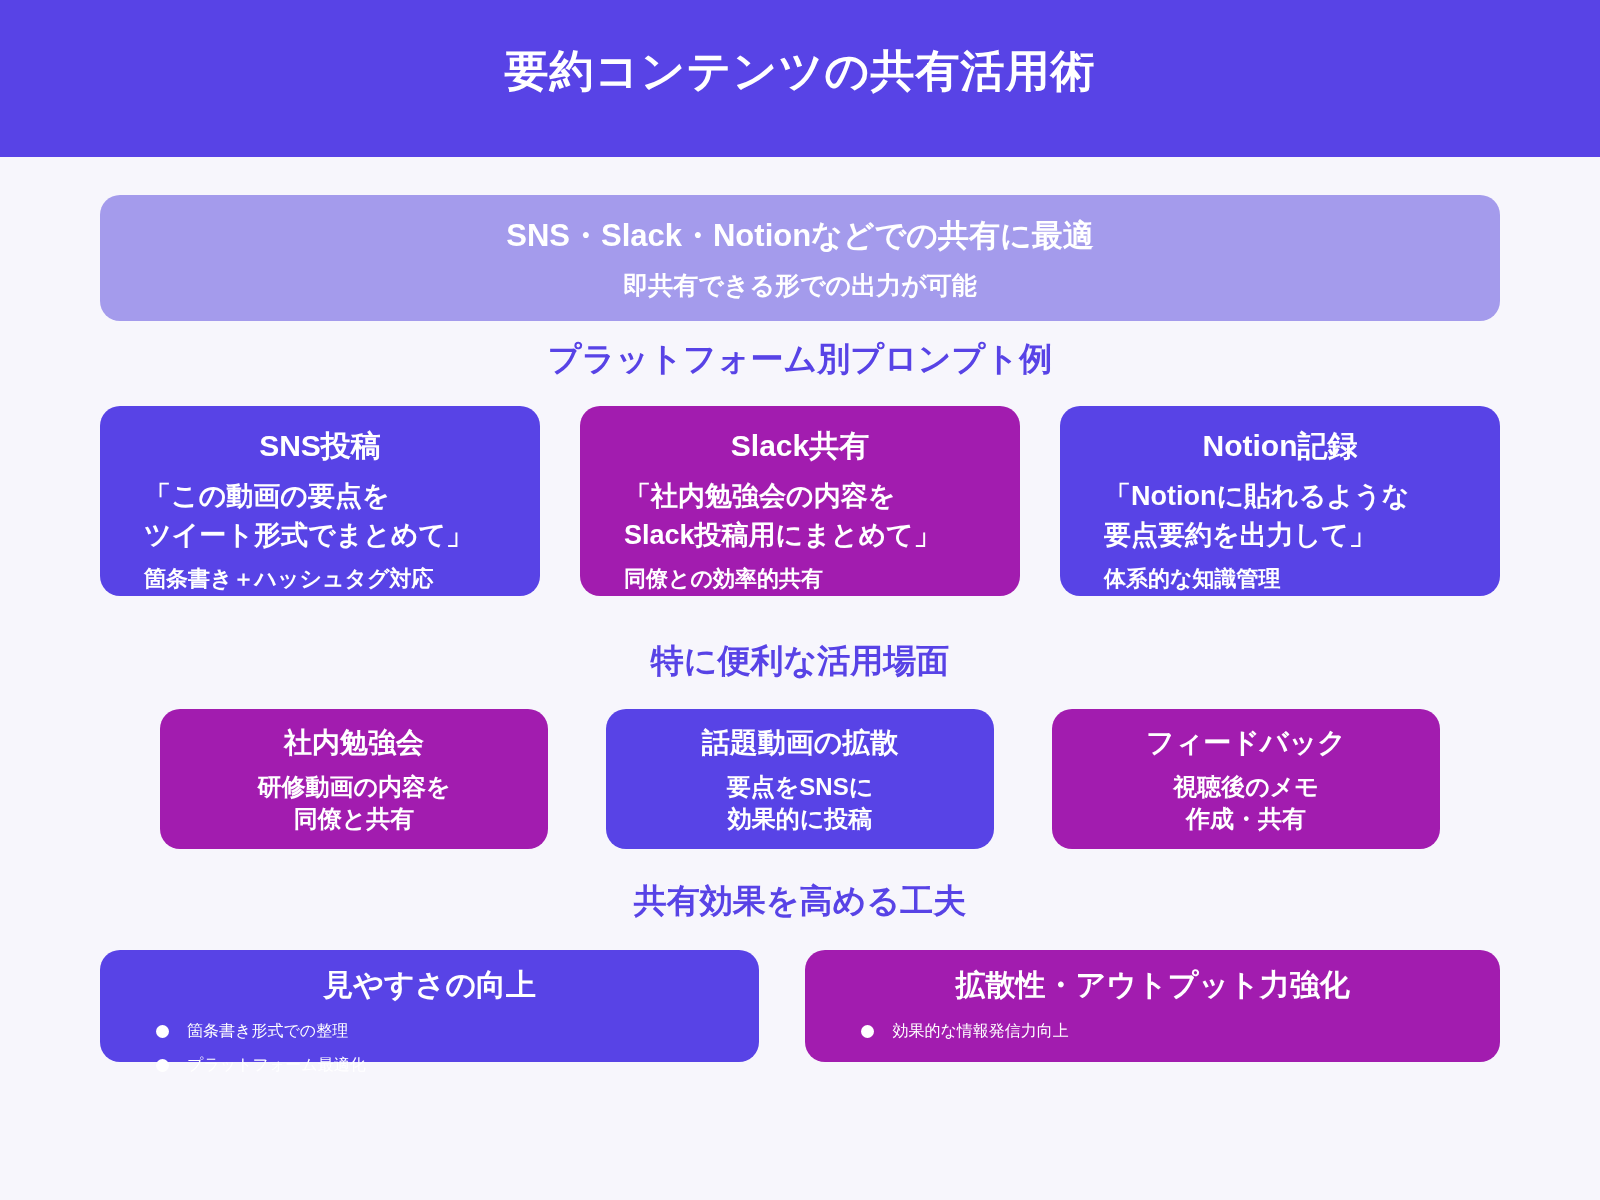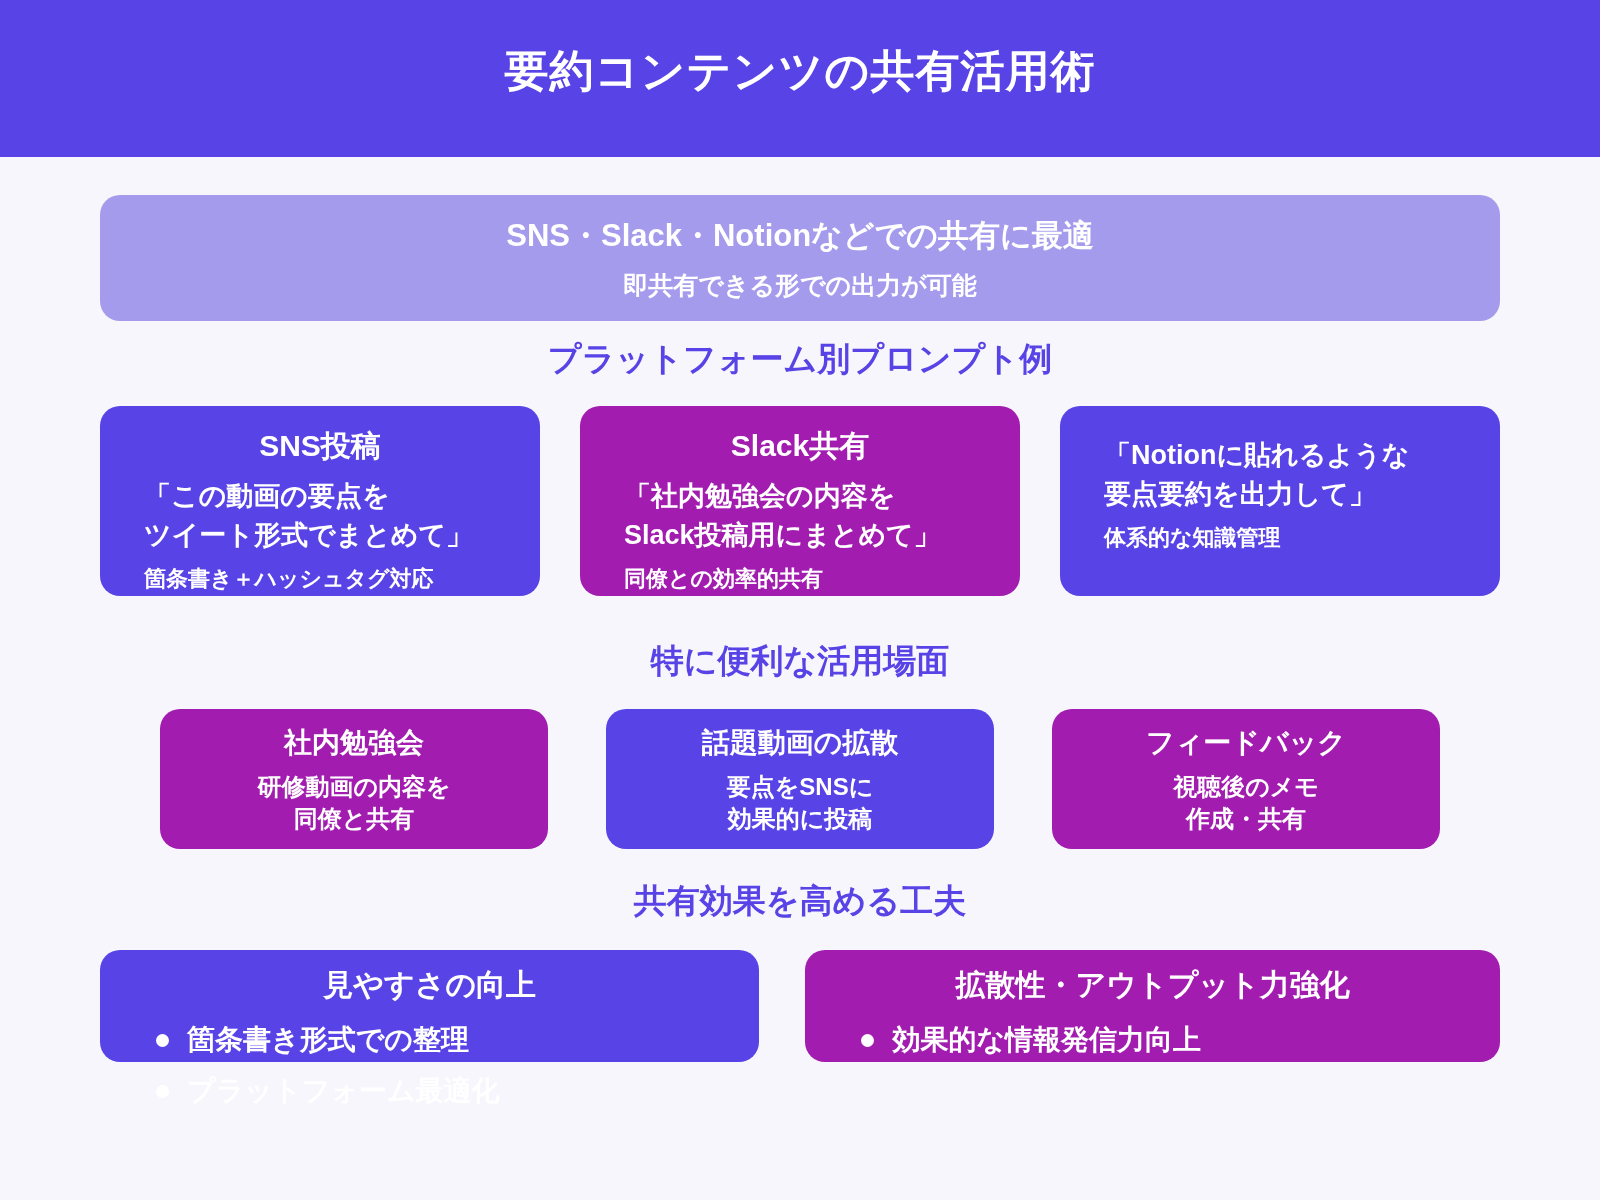--- a/index.html
+++ b/index.html
@@ -96,21 +96,21 @@
 
   
   .row-tips .card { height: 112px; padding-top: 15px; }
   .row-tips .card-title { font-size: 30px; }
   .bullet-list { margin: 15px 20px 0 56px; display: flex; flex-direction: column; gap: 13px; }
   .bullet-row { display: flex; align-items: center; gap: 18px; }
   .dot {
     width: 13px; height: 13px; border-radius: 50%;
     background: #FFFFFF; flex: 0 0 13px;
   }
-  .bullet-text { font-size: 28px; font-weight: 700; }
+  .bullet-text { font-size: 16px; font-weight: 400; }
 </style>
 </head>
 <body>
 
 <div class="page">
 
   <header class="header">
     <h1>要約コンテンツの共有活用術</h1>
   </header>
 
@@ -136,20 +136,21 @@
       <div class="card light">
         <div class="card-title">Slack共有</div>
         <div class="card-quote">
           <div>「社内勉強会の内容を</div>
           <div>Slack投稿用にまとめて」</div>
         </div>
         <div class="card-note">同僚との効率的共有</div>
       </div>
 
       <div class="card dark">
+        <div class="card-title">Notion記録</div>
         <div class="card-quote">
           <div>「Notionに貼れるような</div>
           <div>要点要約を出力して」</div>
         </div>
         <div class="card-note">体系的な知識管理</div>
       </div>
     </div>
 
     <h2 class="section-heading h2">特に便利な活用場面</h2>
 

